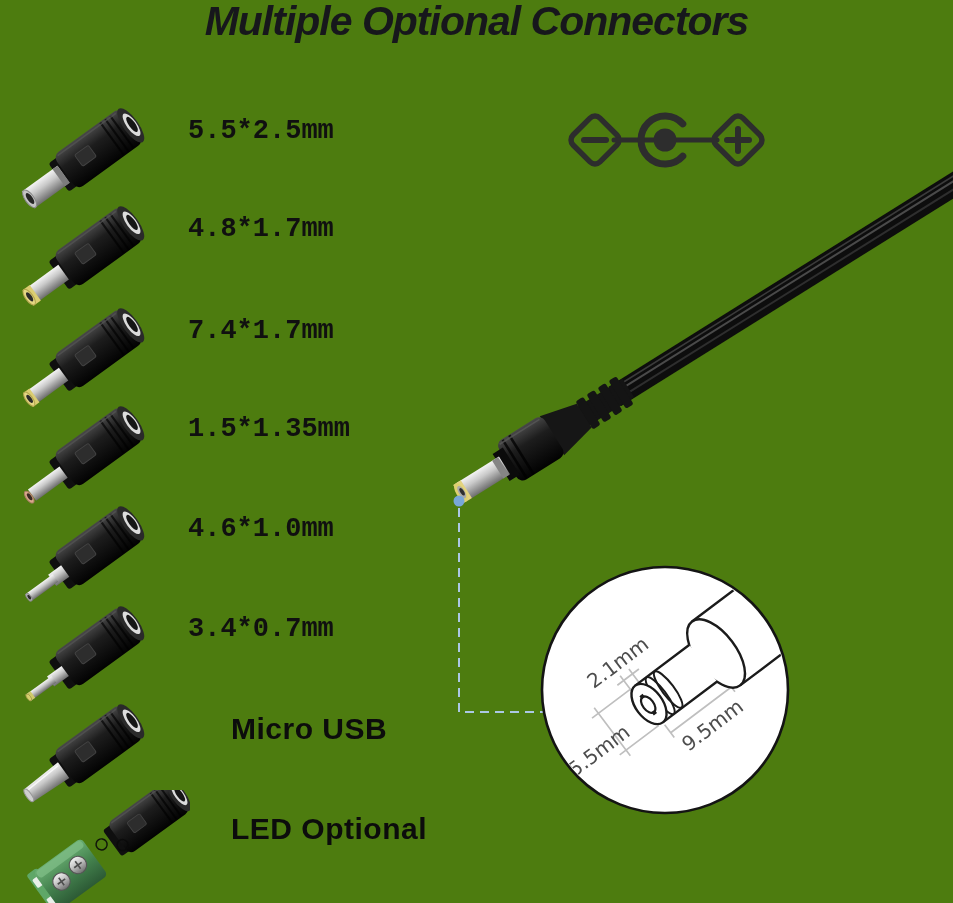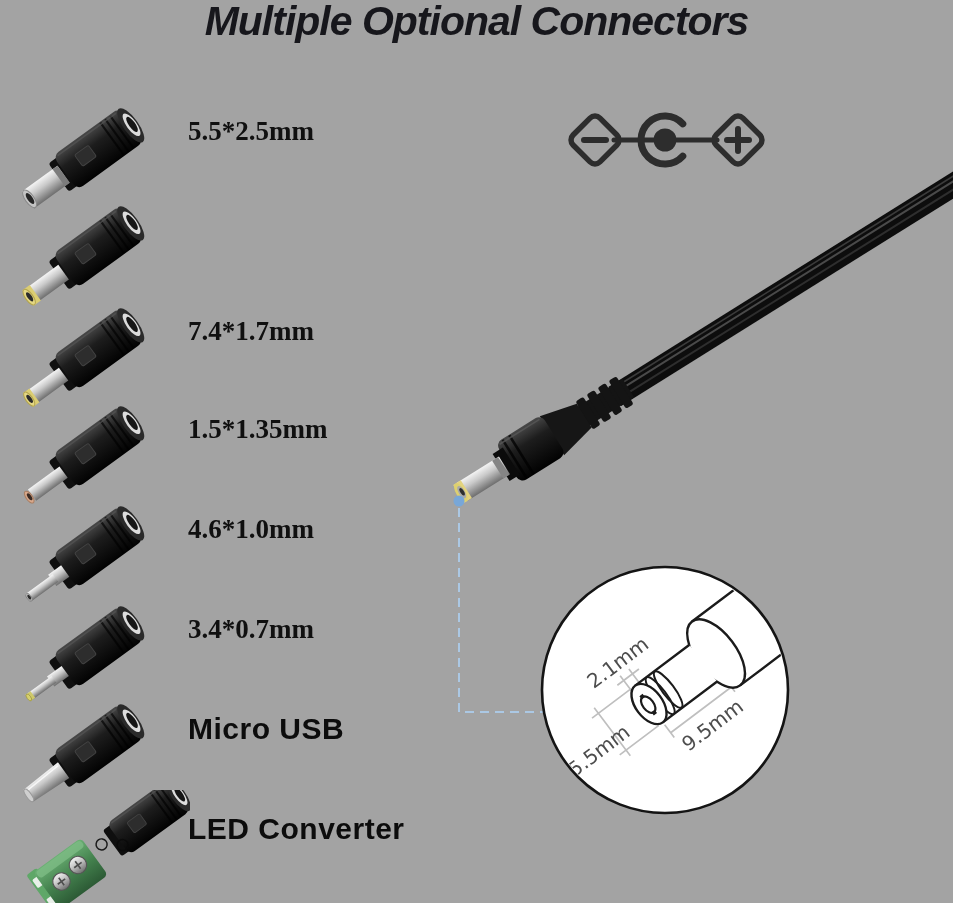--- a/index.html
+++ b/index.html
@@ -1,26 +1,26 @@
 <!DOCTYPE html>
 <html><head>
 <meta charset="utf-8">
 <style>
   html,body{margin:0;padding:0;background:#fff;}
-  .stage{position:relative;width:953px;height:903px;background:#a3a3a3;overflow:hidden;
+  .stage{position:relative;width:953px;height:903px;background:#4d7c0f;overflow:hidden;
          font-family:"Liberation Sans",sans-serif;}
   .title{position:absolute;left:0;top:-2px;width:100%;text-align:center;margin:0;
          font-family:"Liberation Sans",sans-serif;font-style:italic;font-weight:700;
          font-size:41px;letter-spacing:-1px;color:#17171c;}
   .row{position:absolute;left:0;width:953px;height:130px;}
   .conn{position:absolute;left:2px;top:0;}
   .lbl{position:absolute;left:188px;display:block;white-space:nowrap;
-       font-family:Liberation Serif, serif;font-weight:700;font-size:27px;color:#101010;}
+       font-family:Liberation Mono, monospace;font-weight:700;font-size:27px;color:#101010;}
   .lbl-alt{font-family:"Liberation Sans",sans-serif;font-weight:700;font-size:30px;color:#0c0c0c;
-           letter-spacing:0.5px;}
+           letter-spacing:0.5px;margin-left:43px;}
   .abs{position:absolute;}
   svg{display:block;}
   .dimtext{font-family:"DejaVu Sans",sans-serif;font-size:20px;fill:#4d4d4d;}
 </style>
 </head>
 <body>
 
 <div class="stage">
 
   <svg width="0" height="0" style="position:absolute" aria-hidden="true">
@@ -120,20 +120,21 @@
     <span class="lbl" style="top:18px">5.5*2.5mm</span>
   </div>
 
   <div class="row" style="top:196px">
     <svg class="conn" width="170" height="125">
       <g transform="translate(26,102) rotate(-36)">
           <use href="#adapter-body"></use>
           <use href="#tip-48"></use>
         </g>
     </svg>
+    <span class="lbl" style="top:18px">4.8*1.7mm</span>
   </div>
 
   <div class="row" style="top:298px">
     <svg class="conn" width="170" height="125">
       <g transform="translate(26,102) rotate(-36)">
           <use href="#adapter-body"></use>
           <use href="#tip-40"></use>
         </g>
     </svg>
     <span class="lbl" style="top:18px">7.4*1.7mm</span>
@@ -179,21 +180,21 @@
     <span class="lbl lbl-alt" style="top:18px">Micro USB</span>
   </div>
 
   <div class="row" style="top:790px">
     <svg class="conn" style="left:0" width="190" height="130">
       <g transform="translate(84,74) rotate(-36) scale(0.92)">
           <use href="#adapter-body"></use>
           <use href="#tip-led"></use>
         </g>
     </svg>
-    <span class="lbl lbl-alt" style="top:22px">LED Converter</span>
+    <span class="lbl lbl-alt" style="top:22px">LED Optional</span>
   </div>
 
   <svg class="abs" style="left:558px;top:102px" width="225" height="80" viewBox="0 0 225 80">
     <g stroke="#2d2d2d" fill="none" stroke-linecap="round">
       <rect x="-19" y="-19" width="38" height="38" rx="7" stroke-width="5.5" transform="translate(37,38) rotate(45)"></rect>
       <path d="M26,38 H48" stroke-width="6"></path>
       <path d="M56,38 H95" stroke-width="5"></path>
       <path d="M124.8,21.9 A24,24 0 1 0 124.8,54.1" stroke-width="7"></path>
       <path d="M119,38 H159" stroke-width="5"></path>
       <rect x="-19" y="-19" width="38" height="38" rx="7" stroke-width="5.5" transform="translate(180,38) rotate(45)"></rect>

